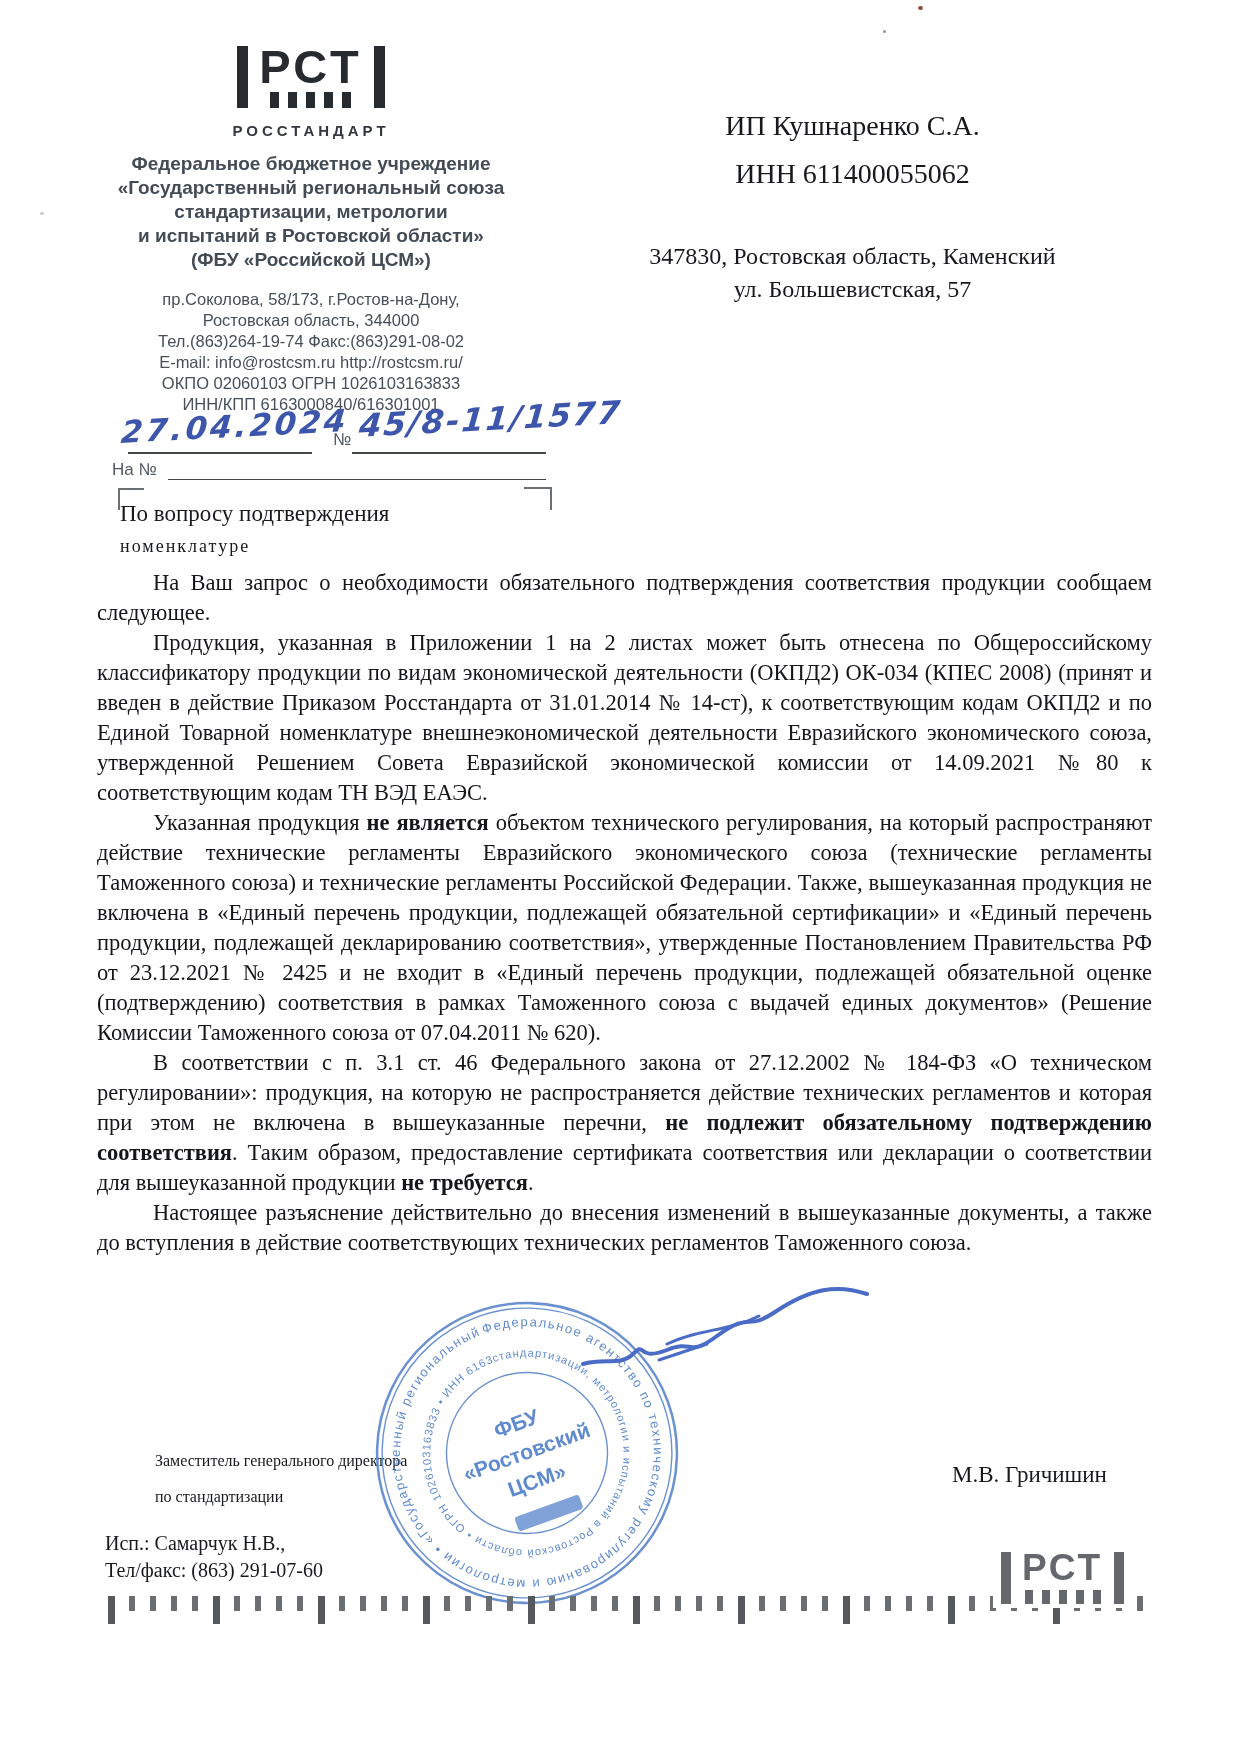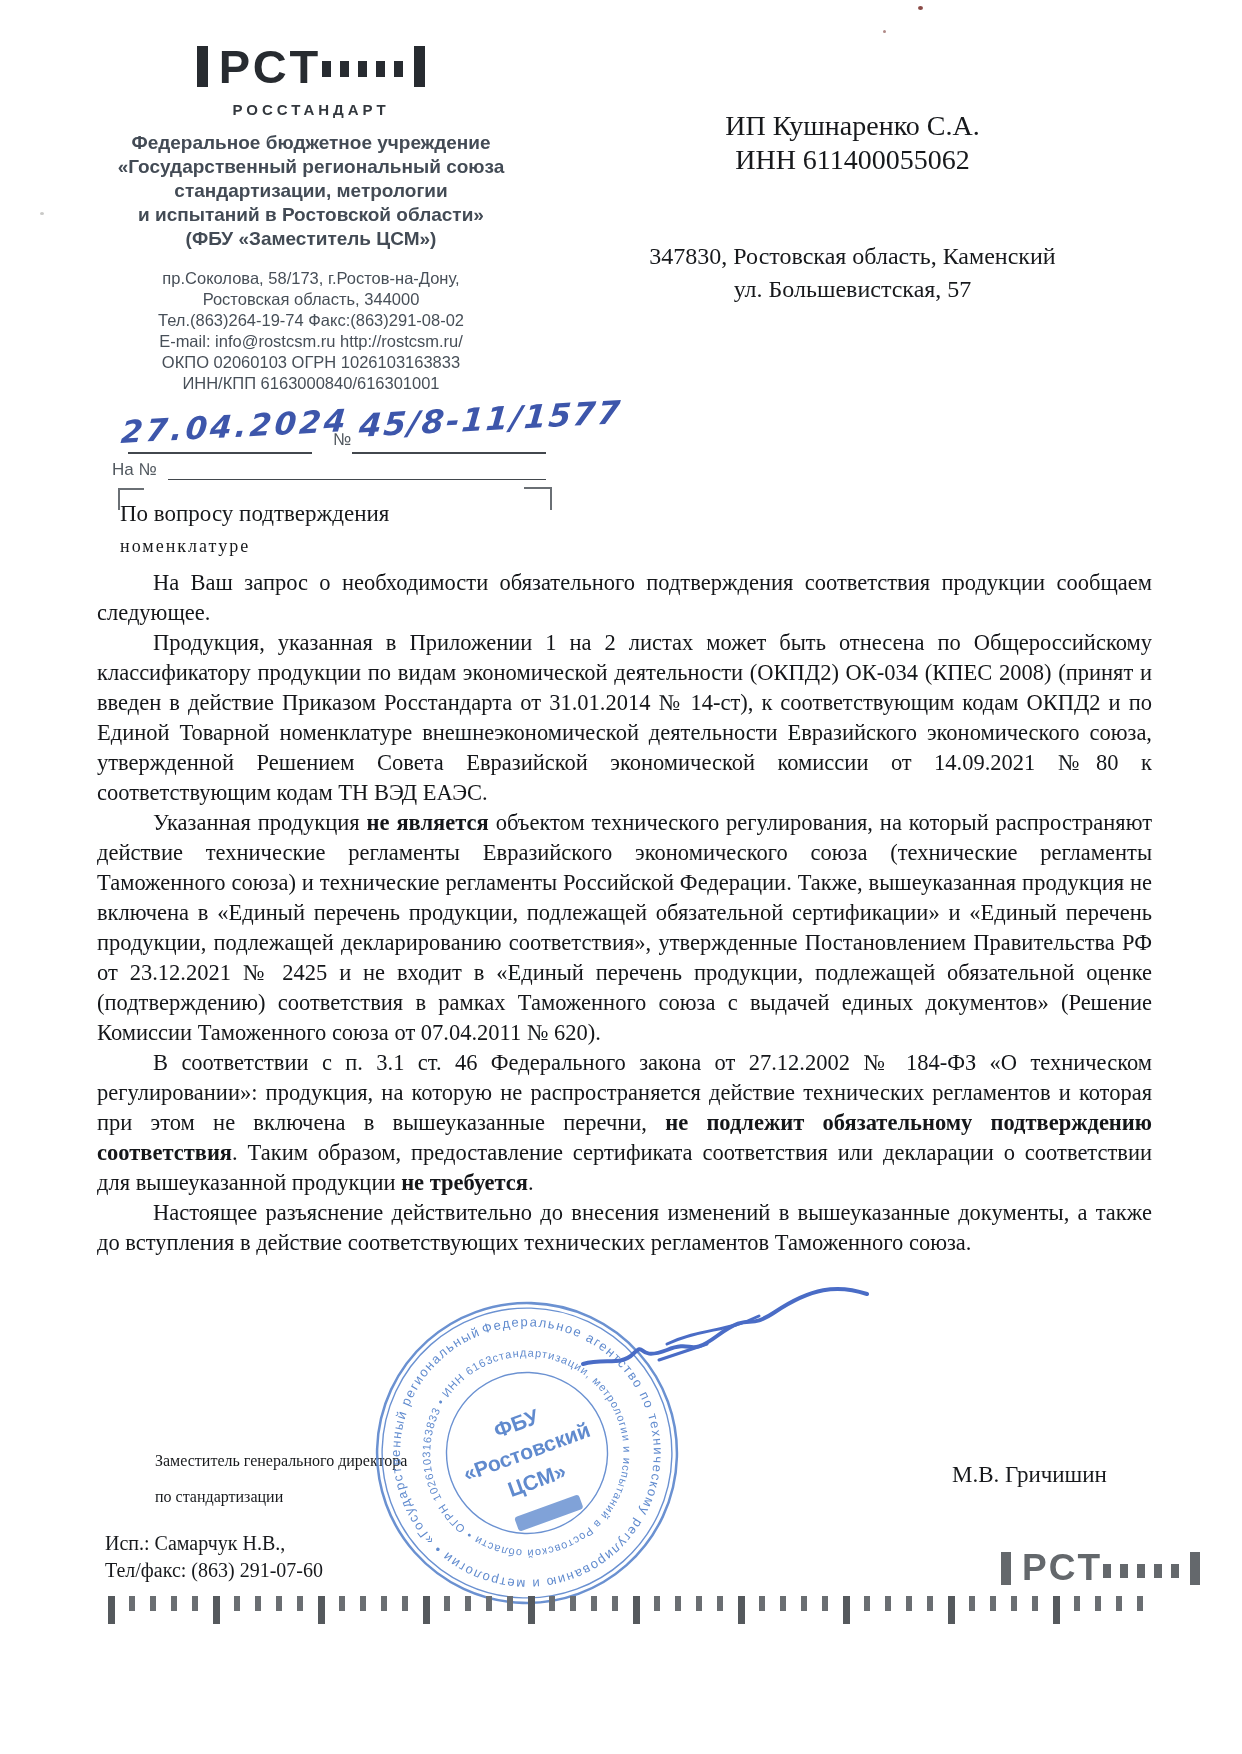--- a/index.html
+++ b/index.html
@@ -2,21 +2,21 @@
 <html lang="ru"><head>
 <meta charset="utf-8">
 <style>
   html,body{margin:0;padding:0;background:#e8e8e6;}
   .page{position:relative;width:1242px;height:1754px;margin:0 auto;background:#ffffff;overflow:hidden;
         font-family:"Liberation Sans",sans-serif;color:#17191c;}
   
   .lh{position:absolute;left:85px;top:46px;width:452px;text-align:center;color:#3f474f;}
   .rst-logo{display:inline-flex;align-items:stretch;gap:11px;}
   .rst-bar{width:11px;background:#272b30;}
-  .rst-mid{display:flex;flex-direction:row;align-items:center;justify-content:space-between;}
+  .rst-mid{display:flex;flex-direction:column;align-items:center;justify-content:space-between;}
   .rst-letters{font-weight:bold;font-size:47px;line-height:0.88;letter-spacing:4px;color:#272b30;}
   .rst-ticks{display:flex;gap:9px;margin-top:5px;}
   .rst-tick{width:9px;height:16px;background:#272b30;}
   .agency{margin-top:10px;font-size:15px;font-weight:bold;letter-spacing:4px;color:#33383e;}
   .org{margin-top:13px;font-size:19px;line-height:24px;font-weight:bold;color:#434b55;}
   .contact{margin-top:17px;font-size:16.5px;line-height:21px;color:#474f58;}
   
   .hand{position:absolute;font-family:"DejaVu Sans",sans-serif;font-style:italic;font-weight:600;
         color:#3d56ab;transform:skewX(-8deg) rotate(-3deg);white-space:nowrap;}
   .hw-date{left:122px;top:408px;font-size:31px;letter-spacing:3px;}
@@ -27,21 +27,21 @@
   .r-na{left:168px;top:479px;width:378px;border-top-width:1.5px;}
   .lbl{position:absolute;font-size:17px;color:#51585f;}
   .lbl-no{left:333px;top:430px;}
   .lbl-na{left:112px;top:460px;}
   .corner{position:absolute;}
   .corner.tl{left:118px;top:488px;width:24px;height:20px;border-top:2px solid #6a6f74;border-left:2px solid #6a6f74;}
   .corner.tr{left:524px;top:487px;width:26px;height:21px;border-top:2px solid #6a6f74;border-right:2px solid #6a6f74;}
   
   .serif{font-family:"Liberation Serif",serif;}
   .recipient{position:absolute;left:565px;top:110px;width:575px;text-align:center;font-size:28px;line-height:31px;}
-  .recipient .inn{margin-top:3px;}
+  .recipient .inn{margin-top:17px;}
   .rec-addr{position:absolute;left:565px;top:240px;width:575px;text-align:center;font-size:24px;line-height:33px;}
   
   .subj1{position:absolute;left:120px;top:501px;font-size:23px;}
   .subj2{position:absolute;left:120px;top:536px;font-size:18px;letter-spacing:2px;}
   
   .body-text{position:absolute;left:97px;top:568px;width:1055px;}
   .body-text p{margin:0;text-indent:56px;text-align:justify;font-family:"Liberation Serif",serif;
                font-size:22.5px;line-height:30px;color:#141619;}
   .body-text .b{font-weight:bold;}
   
@@ -93,21 +93,21 @@
         </div>
       </div>
       <div class="rst-bar"></div>
     </div>
     <div class="agency">РОССТАНДАРТ</div>
     <div class="org">
         <div>Федеральное бюджетное учреждение</div>
         <div>«Государственный региональный союза</div>
         <div>стандартизации, метрологии</div>
         <div>и испытаний в Ростовской области»</div>
-        <div>(ФБУ «Заместитель ЦСМ»)</div>
+        <div>(ФБУ «Российской ЦСМ»)</div>
       </div>
     <div class="contact">
         <div>пр.Соколова, 58/173, г.Ростов-на-Дону,</div>
         <div>Ростовская область, 344000</div>
         <div>Тел.(863)264-19-74 Факс:(863)291-08-02</div>
         <div>E-mail: info@rostcsm.ru   http://rostcsm.ru/</div>
         <div>ОКПО 02060103  ОГРН 1026103163833</div>
         <div>ИНН/КПП 6163000840/616301001</div>
       </div>
   </div>

